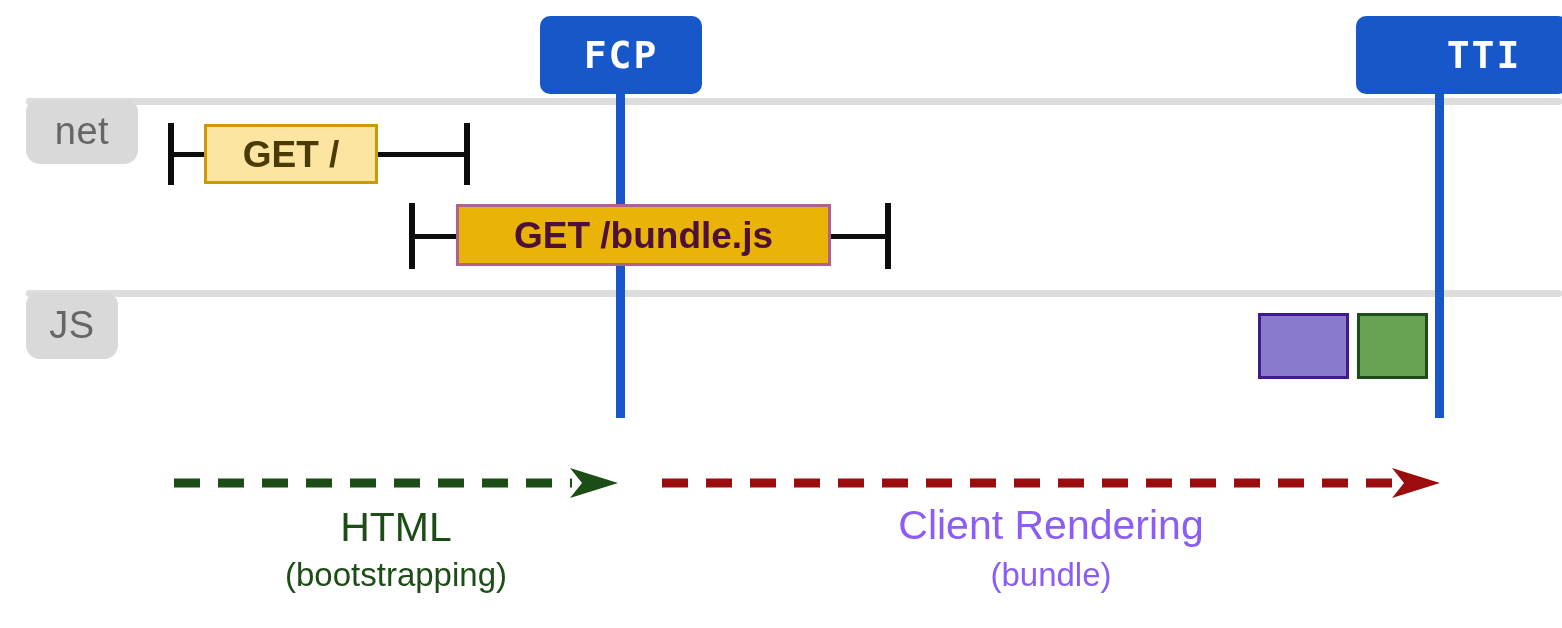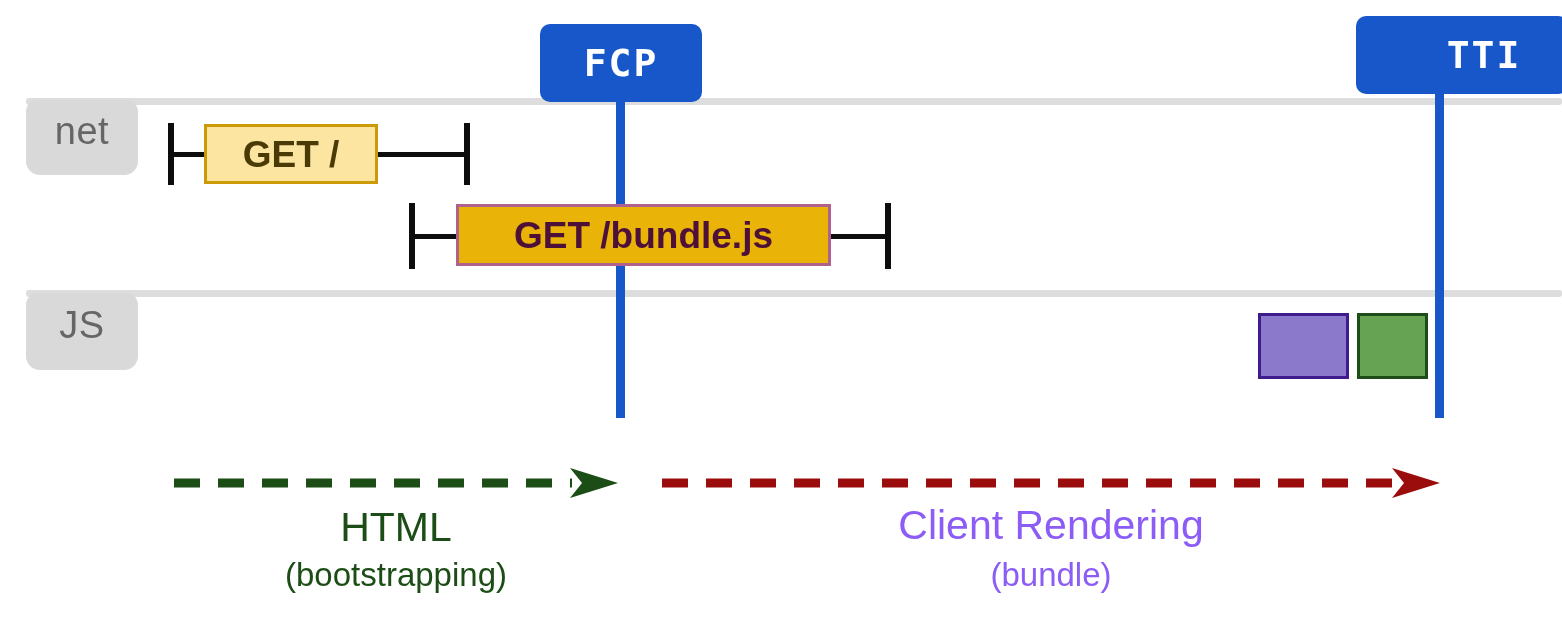--- a/index.html
+++ b/index.html
@@ -30,45 +30,45 @@
     position: absolute;
     background: #d9d9d9;
     border-radius: 12px 12px 14px 14px;
     display: flex;
     align-items: center;
     justify-content: center;
     color: #666666;
     font-size: 38px;
     letter-spacing: 0.5px;
     line-height: 1;
-    padding-bottom: 13px;
+    padding-bottom: 2px;
   }
   .lane-pill.net { left: 26px; top: 100px; width: 112px; height: 62px; }
-  .lane-pill.js  { left: 26px; top: 293px; width: 112px; height: 64px; }
+  .lane-pill.js  { left: 26px; top: 293px; width: 92px; height: 64px; }
 
   
   .marker-line {
     position: absolute;
     width: 9px;
     background: #1757ca;
   }
   .marker-badge {
     position: absolute;
     background: #1757ca;
     border-radius: 10px;
     display: flex;
     align-items: center;
     justify-content: center;
     color: #ffffff;
     font-family: "DejaVu Sans Mono", "Liberation Mono", monospace;
     font-weight: bold;
     font-size: 38px;
     letter-spacing: 2px;
   }
-  .marker-badge.fcp { left: 540px; top: 24px; width: 162px; height: 78px; text-align: right; }
+  .marker-badge.fcp { left: 540px; top: 16px; width: 162px; height: 78px; text-align: right; }
   .marker-line.fcp  { left: 616px; top: 88px;  height: 330px; }
   .marker-badge.tti { left: 1356px; top: 16px; width: 168px; height: 78px; padding-left: 44px; }
   .marker-line.tti  { left: 1435px; top: 88px; height: 330px; }
 
   
   .span-wrap { position: absolute; font-weight: bold; }
   .whisker-line {
     position: absolute;
     height: 5px;
     background: #0d0d0d;

